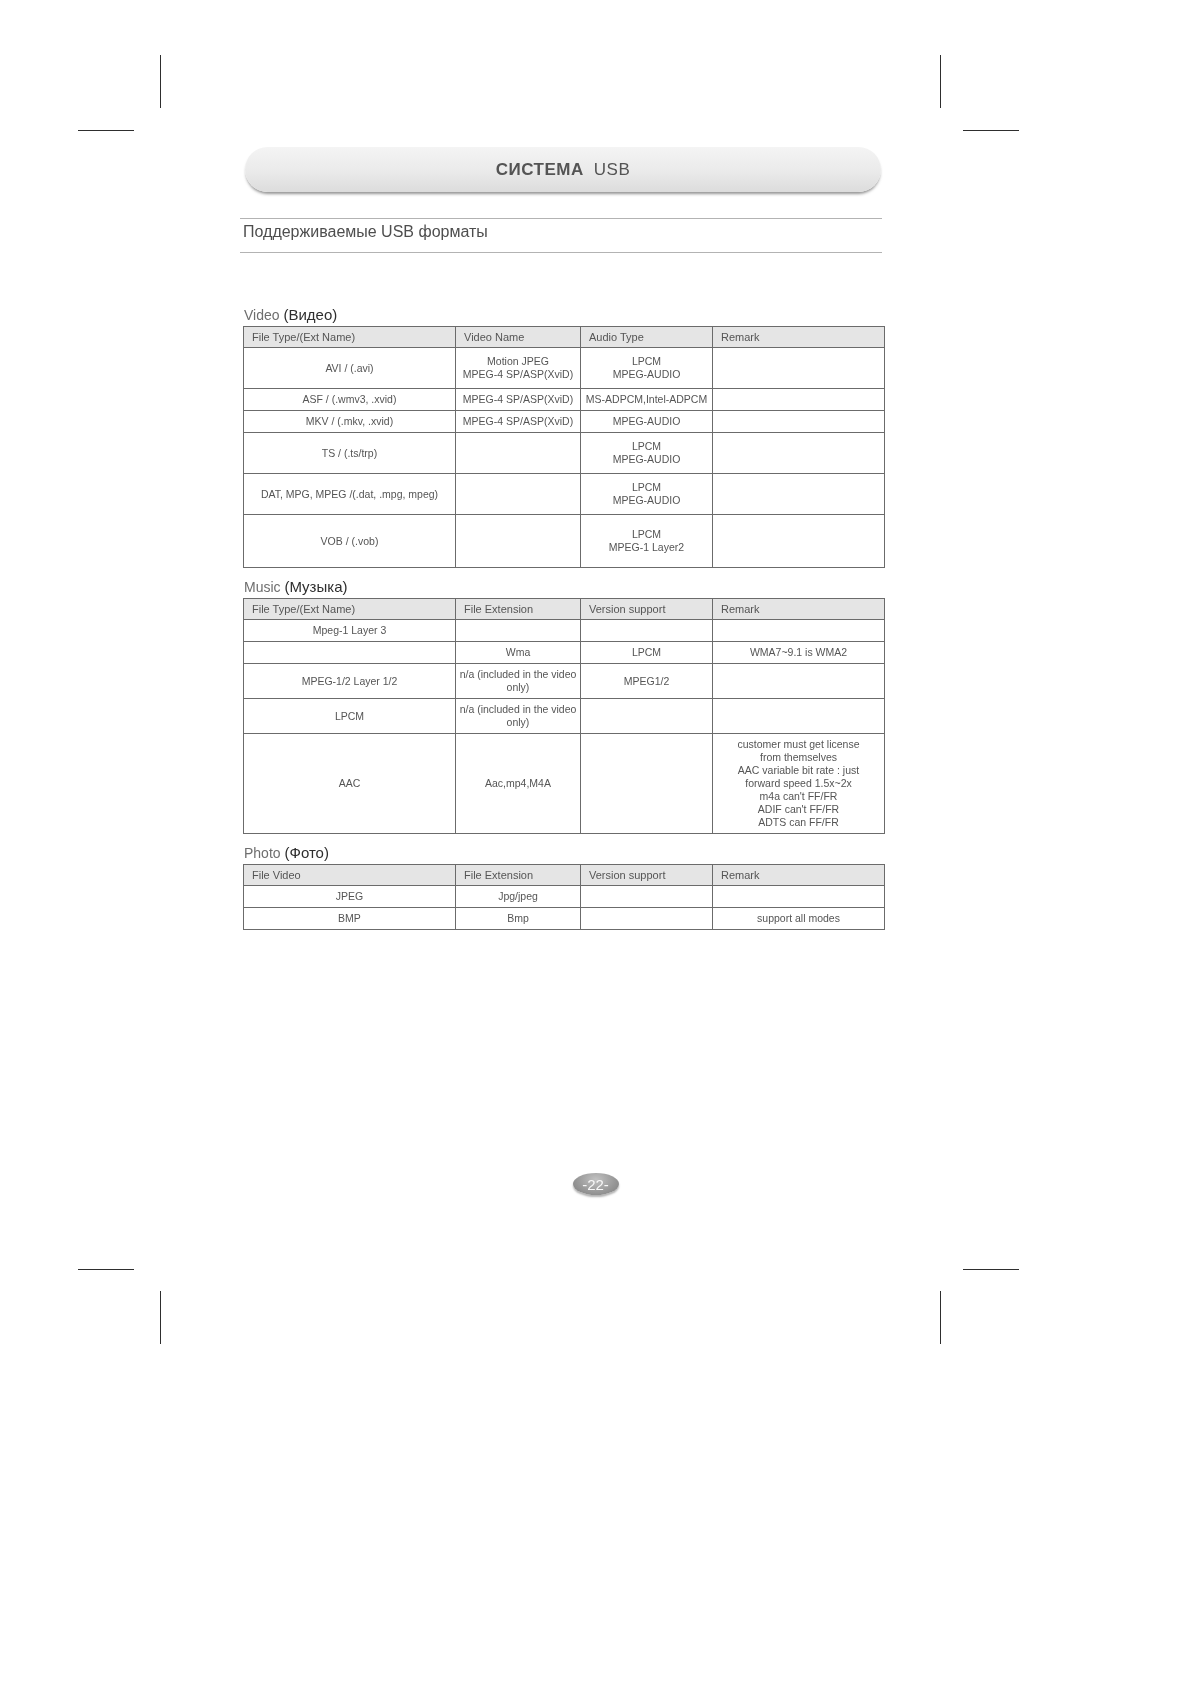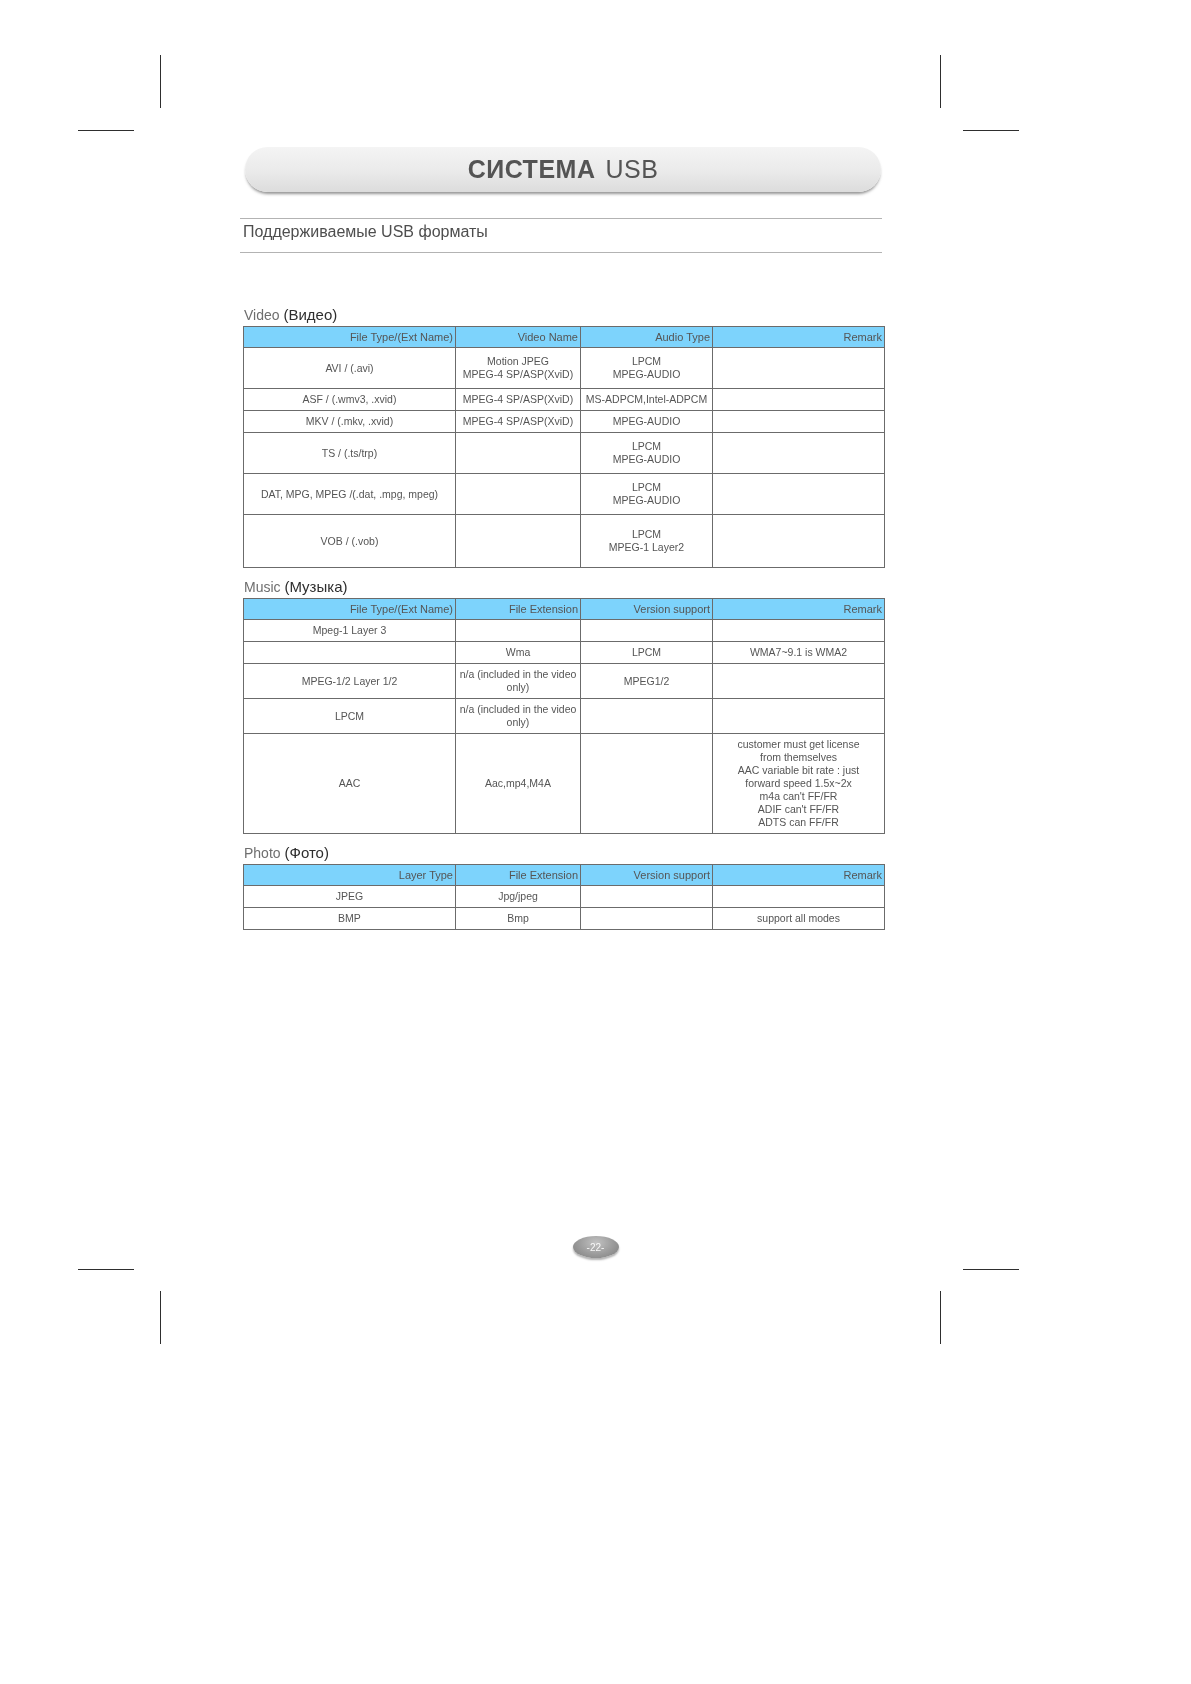--- a/index.html
+++ b/index.html
@@ -8,52 +8,52 @@
   
   .crop{position:absolute;background:#2e2e2e;}
   .crop.v{width:1px;height:53px;}
   .crop.h{height:1px;width:56px;}
 
   
   .header-pill{position:absolute;left:245px;top:147px;width:636px;height:45px;border-radius:23px;
     background:linear-gradient(180deg,#f4f4f4 0%,#eaeaea 55%,#dcdcdc 100%);
     box-shadow:0 3px 3px -1px rgba(60,60,60,0.55);
     display:flex;align-items:center;justify-content:center;gap:10px;
-    color:#545454;font-size:25px;letter-spacing:0.5px;}
+    color:#545454;font-size:17px;letter-spacing:0.5px;}
   .header-pill .b{font-weight:bold;}
 
   
   .rule{position:absolute;left:240px;width:642px;height:1px;background:#b3b3b3;}
   .section-title{position:absolute;left:243px;top:223px;font-size:16px;color:#4e4e4e;}
 
   
   .content{position:absolute;left:243px;top:306px;width:641px;}
   .tbl-heading{font-size:14px;font-weight:normal;color:#6e6e6e;margin:10px 0 3px 1px;}
   .tbl-heading .ru{color:#2e2e2e;font-size:15px;}
 
   table.fmt{width:641px;border-collapse:collapse;table-layout:fixed;}
-  table.fmt th{background:#7dd3fc;font-weight:normal;font-size:11px;color:#555;
-    padding:4px 2px;border:1px solid #6b6b6b;text-align:right;}
+  table.fmt th{background:#e5e5e5;font-weight:normal;font-size:11px;color:#555;
+    padding:4px 8px;border:1px solid #6b6b6b;text-align:left;}
   table.fmt td{font-size:10.5px;color:#555;line-height:13px;padding:4px 3px;
     border:1px solid #6b6b6b;text-align:center;white-space:pre-line;vertical-align:middle;}
   table.fmt col.c1{width:212px;}
   table.fmt col.c2{width:125px;}
   table.fmt col.c3{width:132px;}
   table.fmt col.c4{width:172px;}
   tr.pad2 td{padding-top:7px;padding-bottom:7px;}
   tr.tall td{padding-top:13px;padding-bottom:13px;}
   td.left{text-align:left;padding-left:9px;}
   td.tiny{font-size:8.5px;color:#666;}
 
   
-  .page-num{position:absolute;left:50%;top:1236px;transform:translateX(-50%);
+  .page-num{position:absolute;left:50%;top:1173px;transform:translateX(-50%);
     width:46px;height:22px;border-radius:50%;
     background:radial-gradient(ellipse at 50% 30%,#c2c2c2 0%,#9a9a9a 55%,#7c7c7c 100%);
     box-shadow:0 2px 2px rgba(0,0,0,0.3);
-    display:flex;align-items:center;justify-content:center;font-size:10px;color:#f8f8f8;}
+    display:flex;align-items:center;justify-content:center;font-size:15px;color:#f8f8f8;}
 </style>
 </head>
 <body>
 
 <div class="page">
 
   <div class="crop v" style="left:160px;top:55px"></div>
   <div class="crop v" style="left:940px;top:55px"></div>
   <div class="crop h" style="left:78px;top:130px"></div>
   <div class="crop h" style="left:963px;top:130px"></div>
@@ -202,21 +202,21 @@
     </div>
     <table class="fmt">
       <colgroup>
           <col class="c1">
           <col class="c2">
           <col class="c3">
           <col class="c4">
         </colgroup>
       <thead>
         <tr>
-          <th>Layer Type</th>
+          <th>File Video</th>
           <th>File Extension</th>
           <th>Version support</th>
           <th>Remark</th>
         </tr>
       </thead>
       <tbody>
         <tr>
           <td>JPEG</td>
           <td>Jpg/jpeg</td>
           <td></td>

